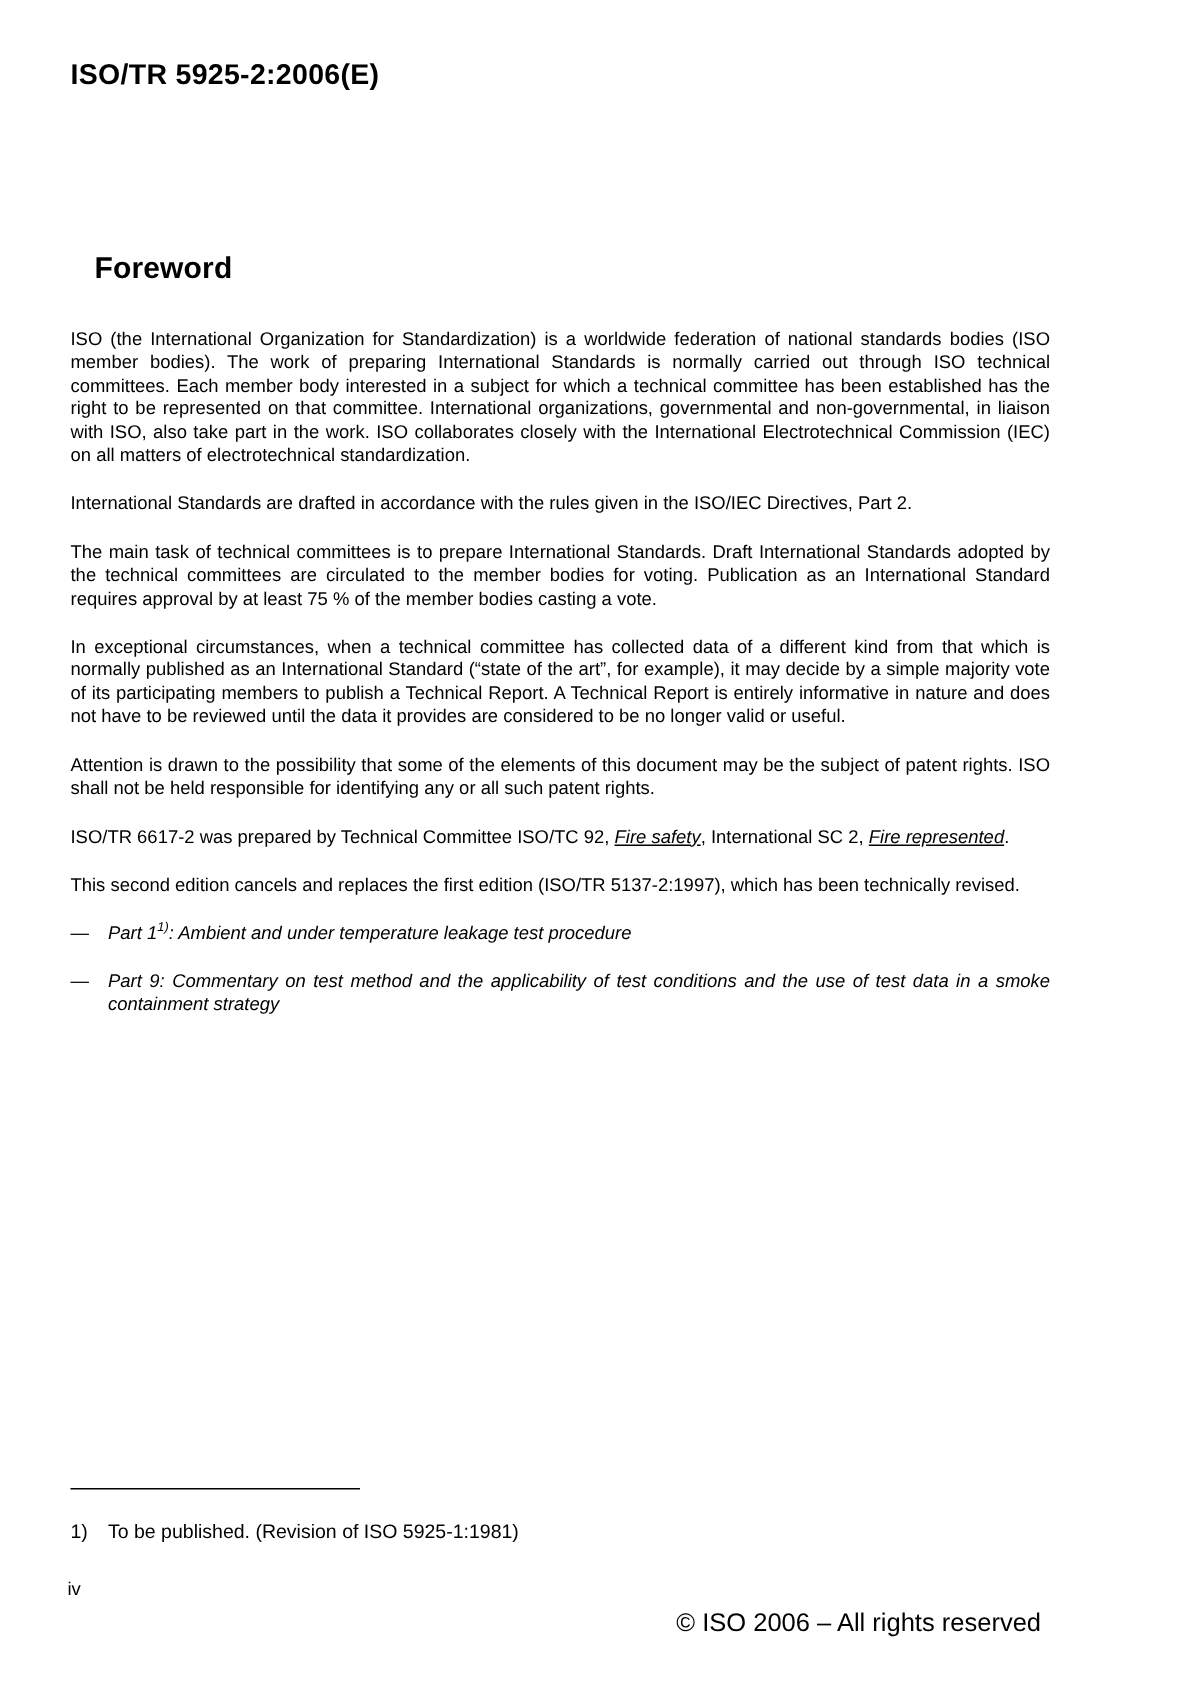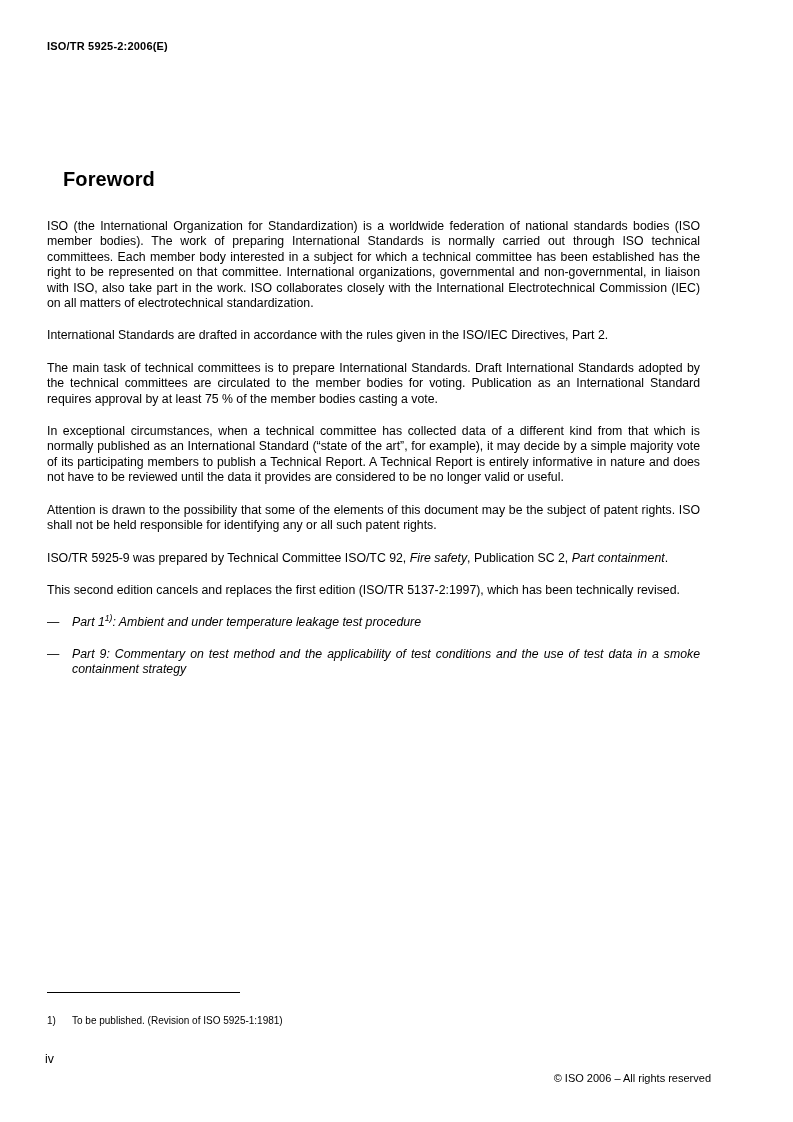--- a/index.html
+++ b/index.html
@@ -16,21 +16,21 @@
     width: 793px;
     height: 1122px;
     background: #ffffff;
     overflow: hidden;
     box-sizing: border-box;
   }
   .header-code {
     position: absolute;
     top: 40px;
     left: 47px;
-    font-size: 11px;
+    font-size: 19px;
     font-weight: bold;
     letter-spacing: 0.2px;
     text-align: center;
   }
   .content {
     position: absolute;
     top: 168px;
     left: 47px;
     width: 653px;
   }
@@ -43,21 +43,21 @@
   p.body-para {
     font-size: 12.3px;
     line-height: 15.4px;
     margin: 0 0 17px 0;
     text-align: justify;
     text-justify: inter-word;
   }
   p.body-para:last-child {
     margin-bottom: 0;
   }
-  .italic { font-style: italic; }
+  .italic { font-style: italic; text-decoration: underline; }
 
   .part-list {
     margin: 0;
     padding: 0;
     list-style: none;
   }
   .part-item {
     position: relative;
     padding-left: 25px;
     font-size: 12.3px;
@@ -83,59 +83,59 @@
     top: 992px;
     width: 193px;
     height: 0;
     border-top: 1px solid #000000;
   }
   .footnote {
     position: absolute;
     left: 47px;
     top: 1014px;
     width: 653px;
-    font-size: 10px;
+    font-size: 13px;
     line-height: 14px;
   }
   .footnote .fn-num {
     display: inline-block;
     width: 25px;
   }
   .page-number {
     position: absolute;
     left: 45px;
     top: 1052px;
     font-size: 12.3px;
   }
   .copyright {
     position: absolute;
-    right: 82px;
+    right: 99px;
     top: 1072px;
-    font-size: 11px;
+    font-size: 17px;
     white-space: nowrap;
   }
 </style>
 </head>
 <body>
 
 <div class="page">
 
   <div class="header-code">ISO/TR 5925-2:2006(E)</div>
 
   <div class="content">
 
     <h1 class="foreword-title">Foreword</h1>
 
     <p class="body-para">ISO (the International Organization for Standardization) is a worldwide federation of national standards bodies (ISO member bodies). The work of preparing International Standards is normally carried out through ISO technical committees. Each member body interested in a subject for which a technical committee has been established has the right to be represented on that committee. International organizations, governmental and non-governmental, in liaison with ISO, also take part in the work. ISO collaborates closely with the International Electrotechnical Commission (IEC) on all matters of electrotechnical standardization.</p>
     <p class="body-para">International Standards are drafted in accordance with the rules given in the ISO/IEC Directives, Part 2.</p>
     <p class="body-para">The main task of technical committees is to prepare International Standards. Draft International Standards adopted by the technical committees are circulated to the member bodies for voting. Publication as an International Standard requires approval by at least 75 % of the member bodies casting a vote.</p>
     <p class="body-para">In exceptional circumstances, when a technical committee has collected data of a different kind from that which is normally published as an International Standard (“state of the art”, for example), it may decide by a simple majority vote of its participating members to publish a Technical Report. A Technical Report is entirely informative in nature and does not have to be reviewed until the data it provides are considered to be no longer valid or useful.</p>
     <p class="body-para">Attention is drawn to the possibility that some of the elements of this document may be the subject of patent rights. ISO shall not be held responsible for identifying any or all such patent rights.</p>
 
-    <p class="body-para"><span>ISO/TR 5925-9 was prepared by Technical Committee ISO/TC 92, </span><span class="italic">Fire safety</span><span>, Publication SC 2, </span><span class="italic">Part containment</span><span>.</span></p>
+    <p class="body-para"><span>ISO/TR 6617-2 was prepared by Technical Committee ISO/TC 92, </span><span class="italic">Fire safety</span><span>, International SC 2, </span><span class="italic">Fire represented</span><span>.</span></p>
 
     <p class="body-para">This second edition cancels and replaces the first edition (ISO/TR 5137-2:1997), which has been technically revised.</p>
 
 
     <ul class="part-list">
       <li class="part-item">
         <span class="dash">—</span><span>Part 1</span><sup>1)</sup><span>: Ambient and under temperature leakage test procedure</span>
       </li>
       <li class="part-item">
         <span class="dash">—</span><span>Part 9</span><sup></sup><span>: Commentary on test method and the applicability of test conditions and the use of test data in a smoke containment strategy</span>

